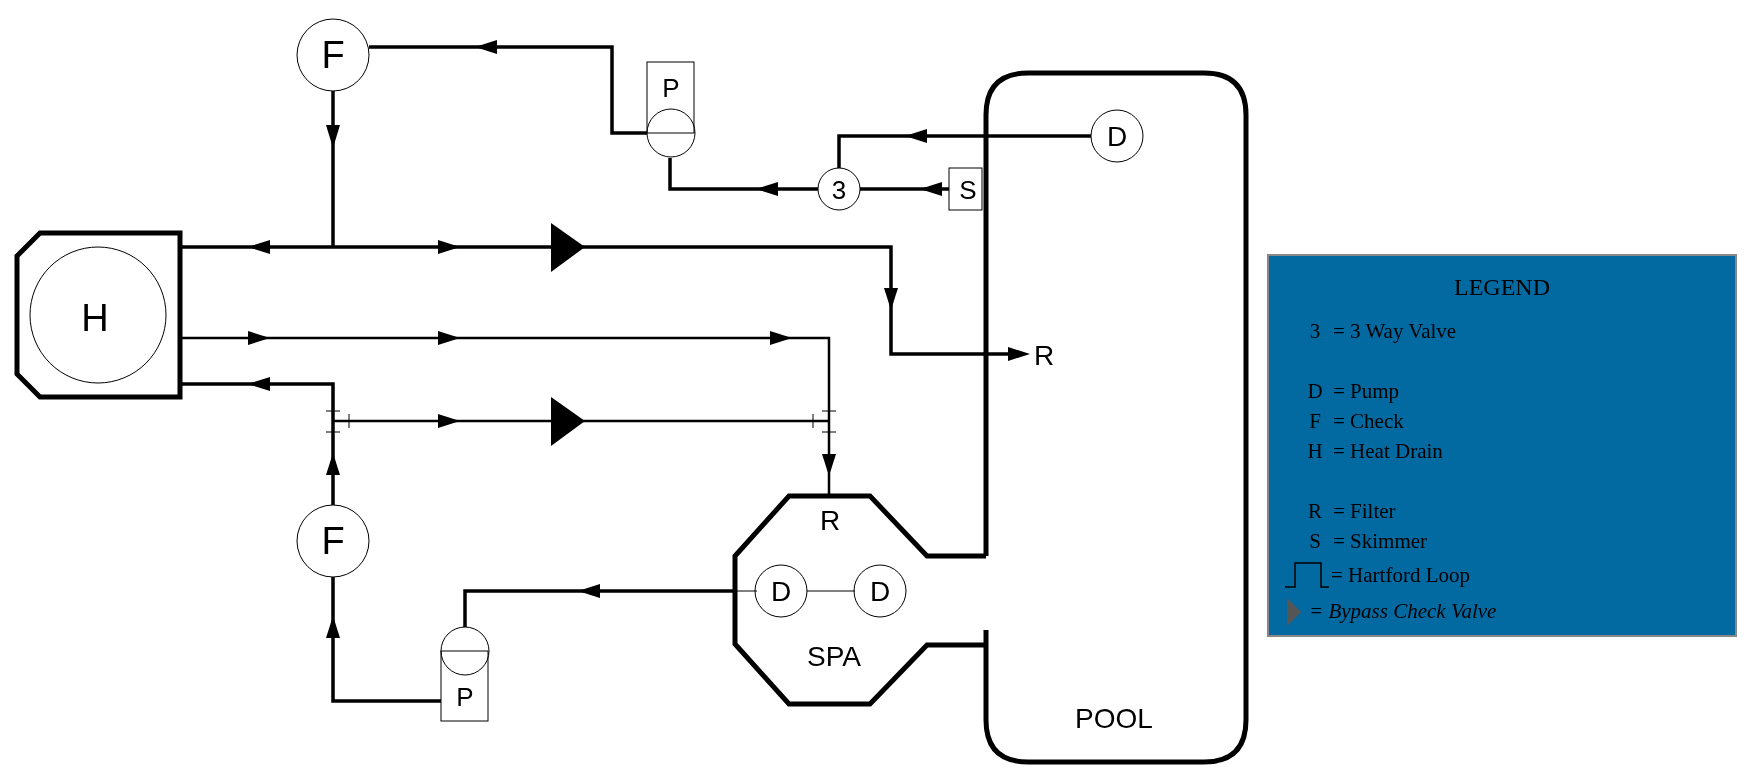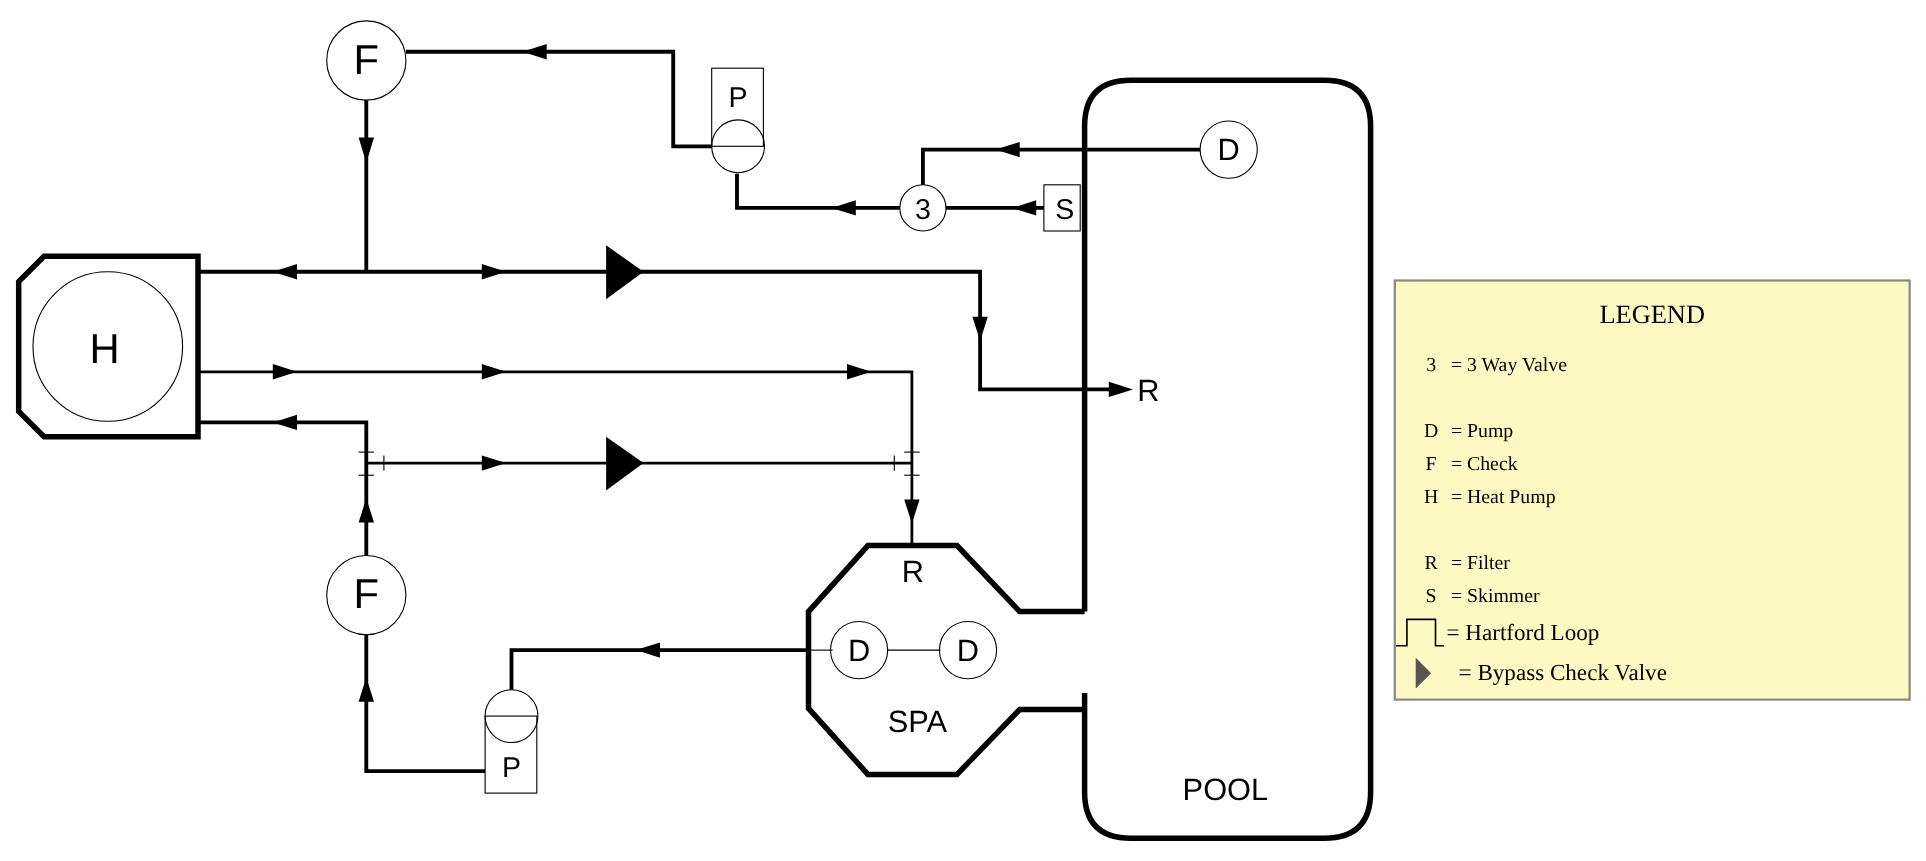--- a/index.html
+++ b/index.html
@@ -2,26 +2,26 @@
 <html><head>
 <meta charset="utf-8">
 <style>
   html, body { margin:0; padding:0; background:#ffffff; }
   body { width:1751px; height:783px; overflow:hidden; position:relative; }
   svg { position:absolute; left:0; top:0; }
   .pipe { stroke:#000; stroke-width:3.5; fill:none; }
   .thin { stroke:#000; stroke-width:1; fill:none; }
   .heavy { stroke:#000; stroke-width:5; fill:none; }
   .sym { font-family:"Liberation Sans", sans-serif; fill:#000; text-anchor:middle; dominant-baseline:central; }
-  .legend-box { position:absolute; left:1267px; top:254px; width:470px; height:383px; border:2px solid #888; box-sizing:border-box; background:#fef9c3; font-family:"Liberation Serif", serif; color:#000; }
+  .legend-box { position:absolute; left:1267px; top:254px; width:470px; height:383px; border:2px solid #888; box-sizing:border-box; background:#0369a1; font-family:"Liberation Serif", serif; color:#000; }
   .legend-title { position:absolute; left:0; right:0; top:18px; text-align:center; font-size:24px; }
-  .legend-row { position:absolute; left:14px; font-size:18px; height:30px; line-height:30px; white-space:nowrap; }
+  .legend-row { position:absolute; left:28px; font-size:21px; height:30px; line-height:30px; white-space:nowrap; }
   .legend-row .k { display:inline-block; width:36px; text-align:center; }
   .legend-row .v { display:inline-block; }
-  .legend-special { position:absolute; left:0; font-size:21px; height:30px; line-height:30px; white-space:nowrap; }
+  .legend-special { position:absolute; left:16px; font-size:21px; height:30px; line-height:30px; white-space:nowrap; }
 </style>
 </head>
 <body>
 
 <svg width="1751" height="783" viewBox="0 0 1751 783">
   <defs>
     <marker id="arr" viewBox="0 0 10 10" refX="5" refY="5" markerWidth="1" markerHeight="1"></marker>
   </defs>
 
   <g>
@@ -133,27 +133,27 @@
 
   <polygon points="551,223 551,272 585,247" fill="#000"></polygon>
   <polygon points="551,397 551,446 585,421" fill="#000"></polygon>
 </svg>
 
 <div class="legend-box">
   <div class="legend-title">LEGEND</div>
   <div class="legend-row" style="top:60px"><span class="k">3</span><span class="v">= 3 Way Valve</span></div>
   <div class="legend-row" style="top:120px"><span class="k">D</span><span class="v">= Pump</span></div>
   <div class="legend-row" style="top:150px"><span class="k">F</span><span class="v">= Check</span></div>
-  <div class="legend-row" style="top:180px"><span class="k">H</span><span class="v">= Heat Pump</span></div>
+  <div class="legend-row" style="top:180px"><span class="k">H</span><span class="v">= Heat Drain</span></div>
   <div class="legend-row" style="top:240px"><span class="k">R</span><span class="v">= Filter</span></div>
   <div class="legend-row" style="top:270px"><span class="k">S</span><span class="v">= Skimmer</span></div>
 
   <div class="legend-special" style="top:304px;">
     <svg width="44" height="30" style="position:relative;vertical-align:top;">
       <polyline points="0,27 10,27 10,3 36,3 36,27 44,27" fill="none" stroke="#000" stroke-width="1.5"></polyline>
     </svg><span style="margin-left:2px;">= Hartford Loop</span>
   </div>
   <div class="legend-special" style="top:340px; left:16px;">
     <svg width="20" height="30" style="position:relative;vertical-align:top;">
       <polygon id="legend-cv" points="2,2 2,30 16,16" fill="#555555"></polygon>
-    </svg><span style="margin-left:21px;">= Bypass Check Valve</span>
+    </svg><span style="margin-left:4px;font-style:italic;">= Bypass Check Valve</span>
   </div>
 </div>
 
 </body></html>

